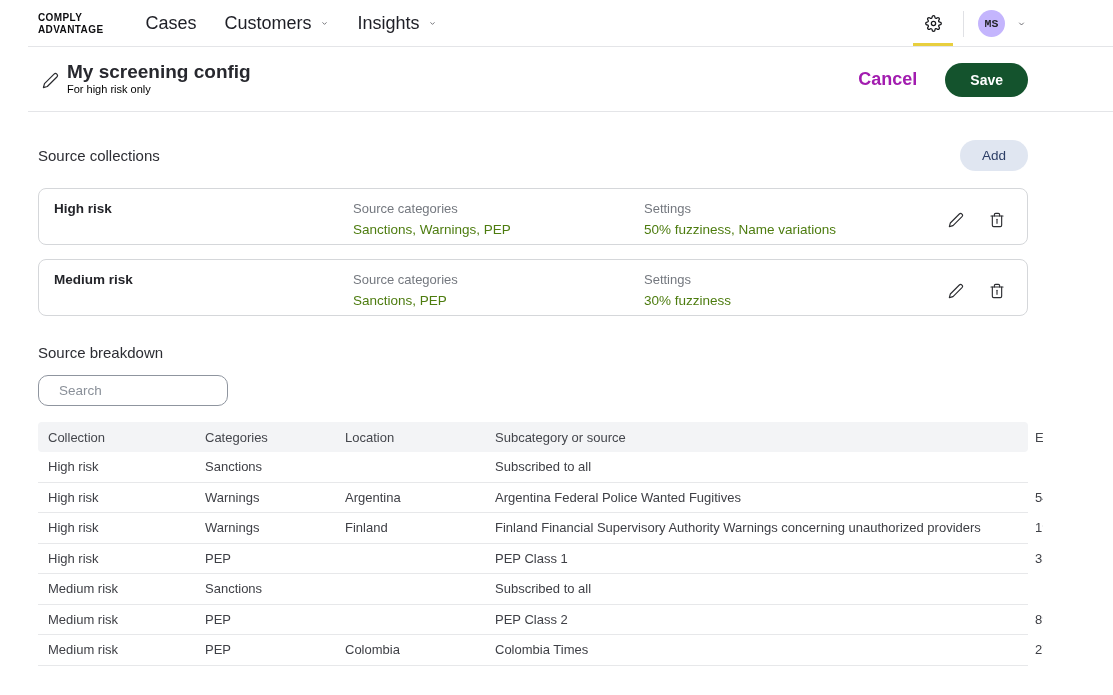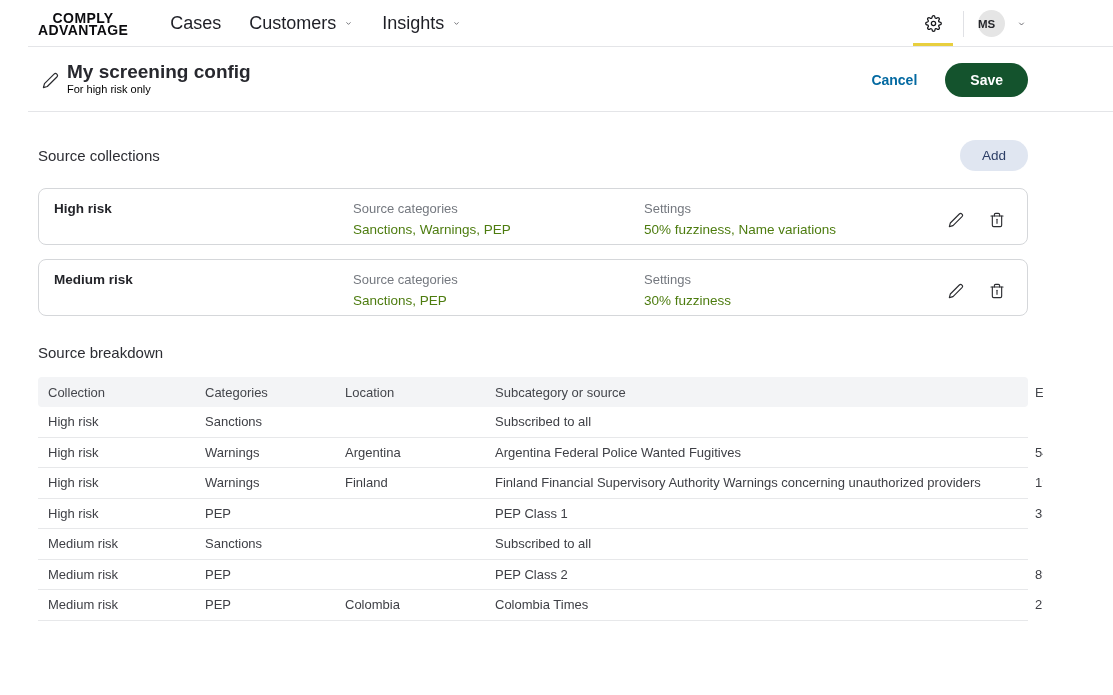--- a/index.html
+++ b/index.html
@@ -25,26 +25,25 @@
     content: "";
     position: absolute;
     left: 28px; right: 0; bottom: 0;
     height: 1px;
     background: #e4e5e8;
   }
   .logo {
     display: flex;
     flex-direction: column;
     font-weight: 800;
-    font-size: 14px;
+    font-size: 10px;
     line-height: 12px;
     letter-spacing: 0.4px;
     color: #0c0c0f;
     cursor: pointer;
-    align-items: center;
   }
   .nav-links {
     display: flex;
     align-items: center;
     margin-left: 42px;
     gap: 28px;
   }
   .nav-link {
     display: flex;
     align-items: center;
@@ -76,27 +75,29 @@
   .nav-divider {
     width: 1px;
     height: 26px;
     background: #e0e1e5;
     margin: 0 14px 0 10px;
   }
   .avatar {
     width: 27px;
     height: 27px;
     border-radius: 50%;
-    background: #e5e5e5;
-    display: flex;
-    align-items: center;
+    background: #c4b5fd;
+    display: flex;
+    align-items: center;
+    justify-content: center;
     font-size: 11.5px;
     font-weight: 700;
     color: #26272c;
     cursor: pointer;
+    font-family: Liberation Mono, monospace;
   }
   .avatar-chev {
     margin-left: 10px;
     cursor: pointer;
   }
 
   
   .page-header {
     height: 65px;
     display: flex;
@@ -109,23 +110,23 @@
     position: absolute;
     left: 28px; right: 0; bottom: 0;
     height: 1px;
     background: #e4e5e8;
   }
   .header-edit-icon { margin-right: 8px; margin-top: 2px; cursor: pointer; }
   .page-title { font-size: 19px; font-weight: 600; color: #27282e; line-height: 19px; }
   .page-subtitle { font-size: 11px; color: #000000; line-height: 17px; }
   .header-actions { margin-left: auto; display: flex; align-items: center; gap: 28px; }
   .cancel-link {
-    font-size: 14px;
+    font-size: 18px;
     font-weight: 600;
-    color: #0369a1;
+    color: #a21caf;
     cursor: pointer;
   }
   .save-btn {
     border: none;
     height: 34px;
     padding: 0 25px;
     border-radius: 17px;
     color: #ffffff;
     font-size: 14px;
     font-weight: 600;
@@ -336,20 +337,27 @@
               <path d="M19 6v14a2 2 0 0 1-2 2H7a2 2 0 0 1-2-2V6m3 0V4a2 2 0 0 1 2-2h4a2 2 0 0 1 2 2v2"></path>
               <line x1="12" y1="11" x2="12" y2="17"></line>
             </svg>
         </button>
       </div>
     </div>
   </div>
 
   <h2 class="breakdown-title">Source breakdown</h2>
 
+  <div class="search-box">
+    <svg width="14" height="14" viewBox="0 0 24 24" fill="none" stroke="#6b7078" stroke-width="2.2" stroke-linecap="round" stroke-linejoin="round">
+        <circle cx="11" cy="11" r="8"></circle>
+        <line x1="21" y1="21" x2="16.65" y2="16.65"></line>
+      </svg>
+    <input type="text" placeholder="Search" style="">
+  </div>
 
   <div class="table">
     <div class="trow thead">
       <div class="tcell">Collection</div>
       <div class="tcell">Categories</div>
       <div class="tcell">Location</div>
       <div class="tcell">Subcategory or source</div>
       <div class="tcell">Entries</div>
     </div>
     <div class="tbody">

